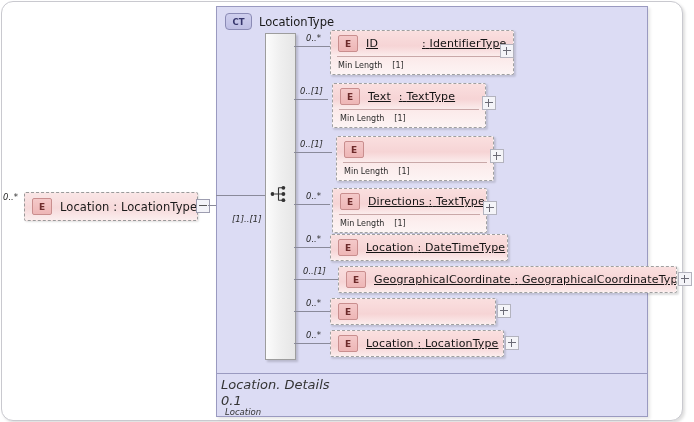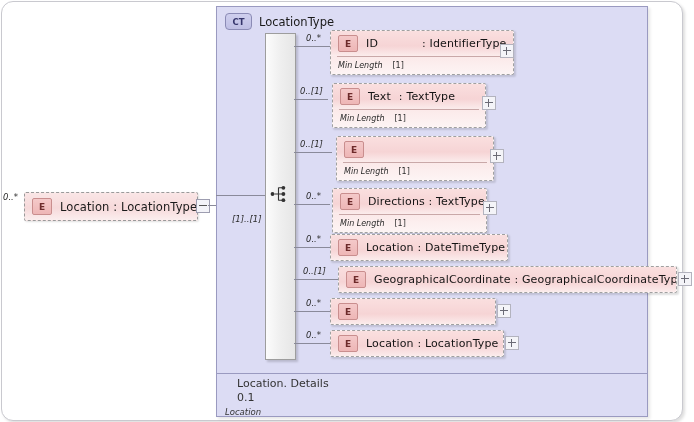--- a/index.html
+++ b/index.html
@@ -61,21 +61,21 @@
     width:25px;height:15px;border:1px solid #8b8bb5;border-radius:4px;
     background:linear-gradient(to bottom,#cfcfee,#bfbfe4);
     font-size:8.5px;font-weight:bold;color:#35356b;
     display:flex;align-items:center;justify-content:center;
   }
   .ct-title{font-size:11.5px;color:#1a1a1a;}
 
   
   .ct-sep{position:absolute;left:0;top:366px;width:430px;height:1px;background:#9a9ac0;}
   .ct-note{
-    position:absolute;left:20px;top:370px;font-size:11px;color:#333;
+    position:absolute;left:4px;top:370px;font-size:13px;font-style:italic;color:#333;
     line-height:1.25;white-space:pre-line;
   }
   .ct-note2{
     position:absolute;left:8px;top:400px;font-size:8.5px;font-style:italic;color:#333;
   }
 
   
   .seq-bar{
     position:absolute;left:265px;top:33px;width:29px;height:325px;
     border:1px solid #9d9d9d;
@@ -100,29 +100,29 @@
     position:absolute;border:1px dashed #a0a0a0;border-radius:2px;
     background:#fdf6f6;
     box-shadow:1.5px 1.5px 2px rgba(0,0,0,.13);
     overflow:hidden;
   }
   .ebox .etop{
     display:flex;align-items:center;height:25px;
     background:linear-gradient(to bottom,#fadfdf 0%,#f6d4d5 60%,#fbecec 100%);
   }
   .ebox .etop .ebadge{margin-left:7px;}
-  .ebox .ename{margin-left:8px;font-size:11px;color:#141414;white-space:nowrap;letter-spacing:.15px;}
+  .ebox .ename{margin-left:8px;font-size:11px;color:#141414;white-space:nowrap;letter-spacing:.15px;text-decoration:underline;}
   .ebox .facet{
     position:relative;height:18px;display:flex;align-items:center;
     background:linear-gradient(to bottom,#fbe9e9,#fdf4f4);
   }
   .ebox .facet::before{
     content:"";position:absolute;left:6px;right:6px;top:0;height:1px;background:#c9a8a8;
   }
-  .ebox .facet .fname{margin-left:7px;font-size:8px;font-style:italic;color:#2a2a2a;}
+  .ebox .facet .fname{margin-left:7px;font-size:8px;color:#2a2a2a;}
   .ebox .facet .fval{margin-left:10px;font-size:8px;color:#2a2a2a;}
 
   .plus-box{
     position:absolute;width:12px;height:12px;border:1px solid #b3b3be;background:#f4f4f8;
   }
   .plus-box::before{
     content:"";position:absolute;left:2px;top:5px;width:8px;height:1px;background:#6a6a75;
   }
   .plus-box::after{
     content:"";position:absolute;left:5px;top:2px;width:1px;height:8px;background:#6a6a75;

